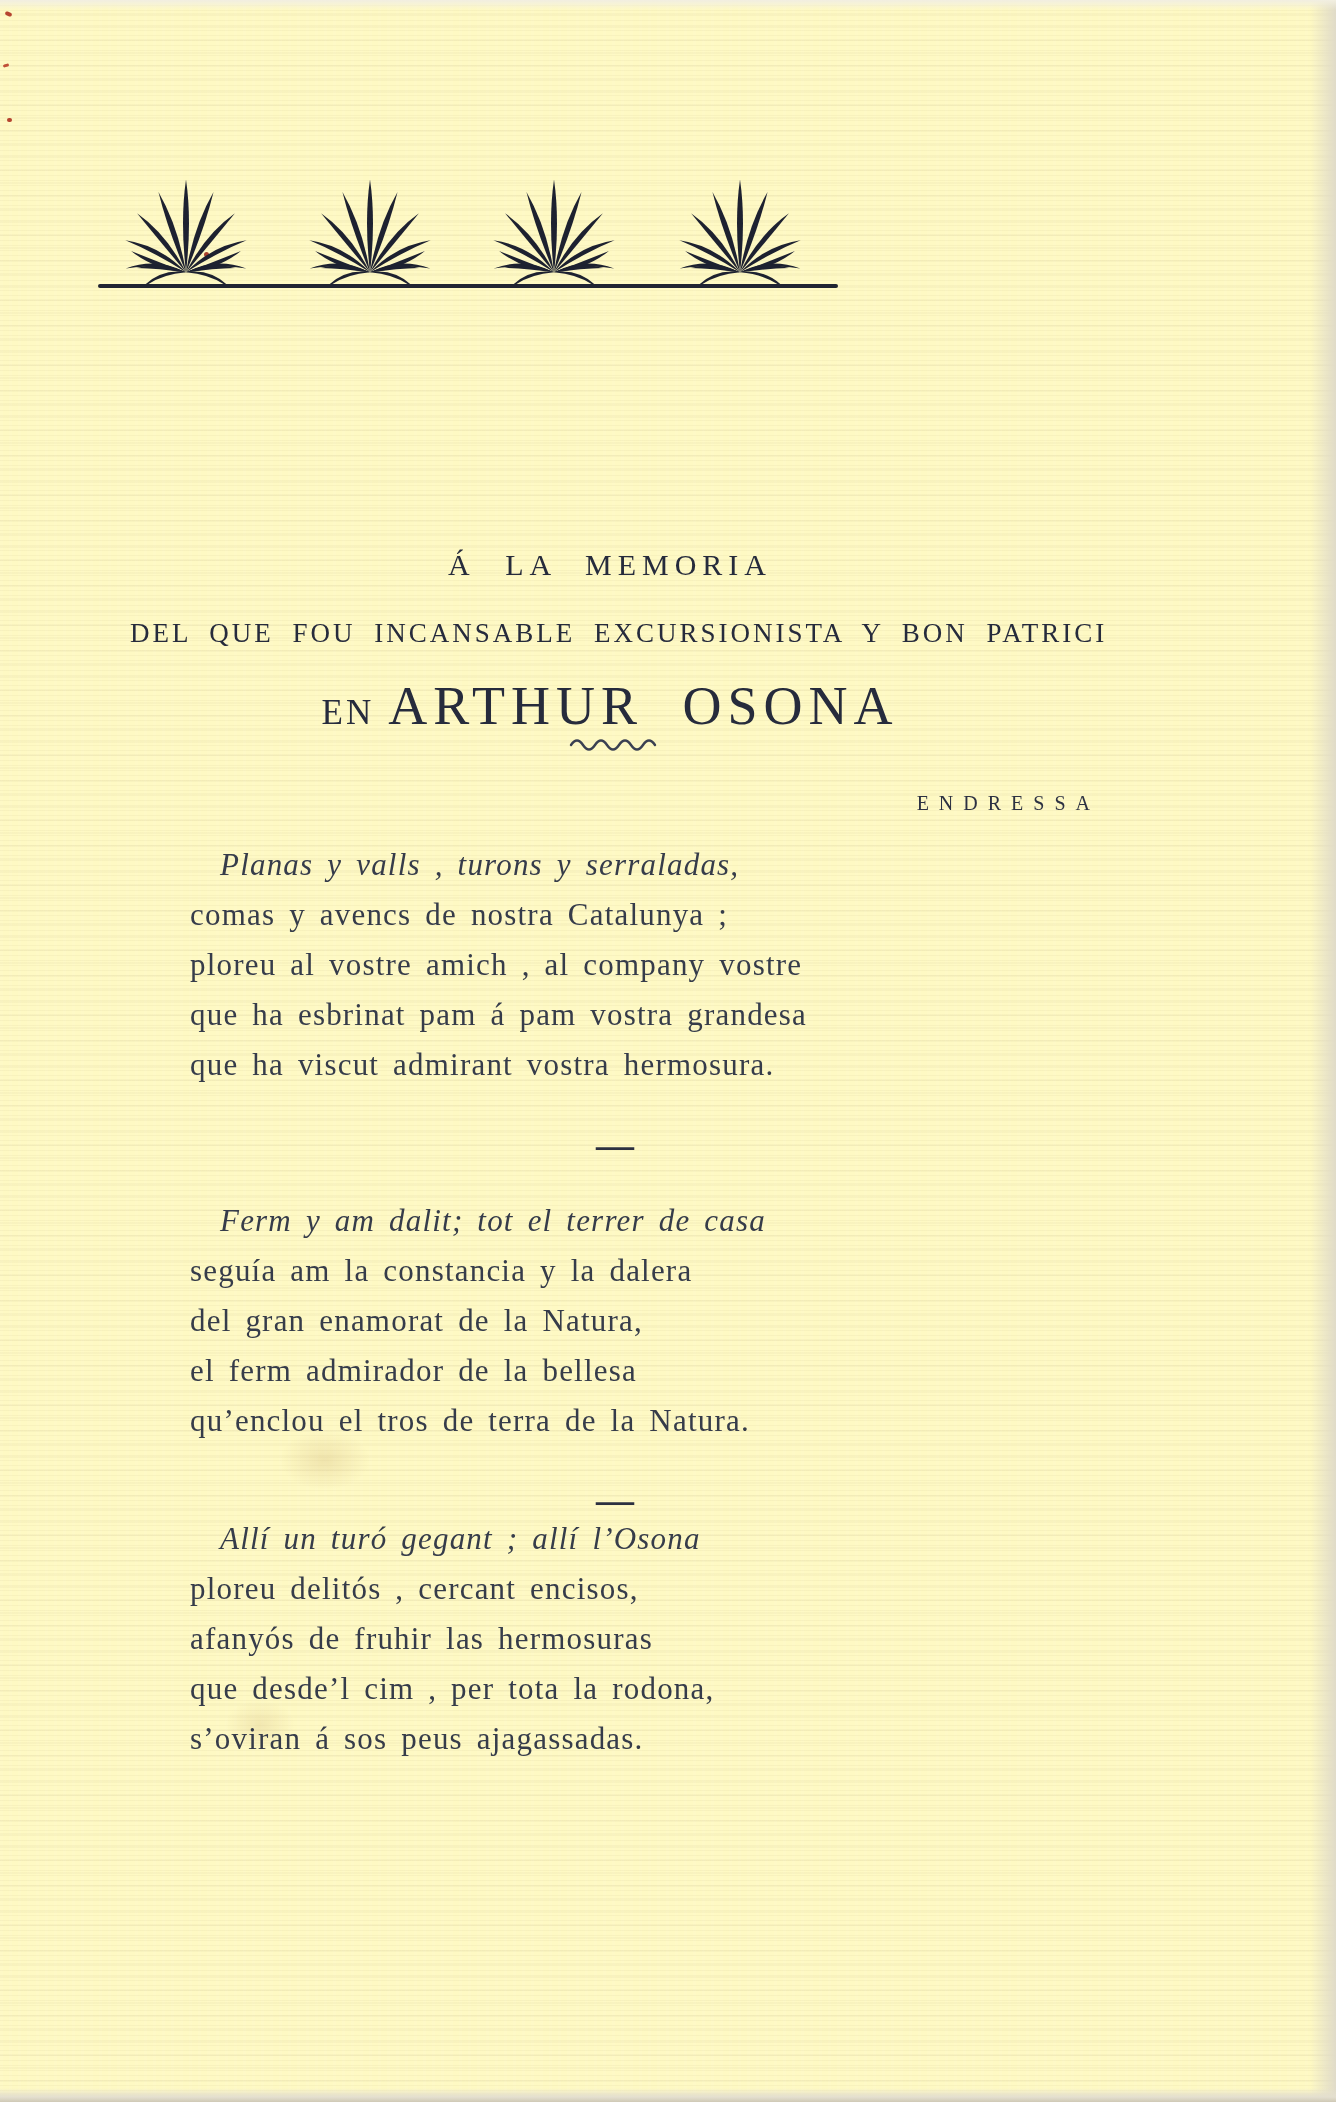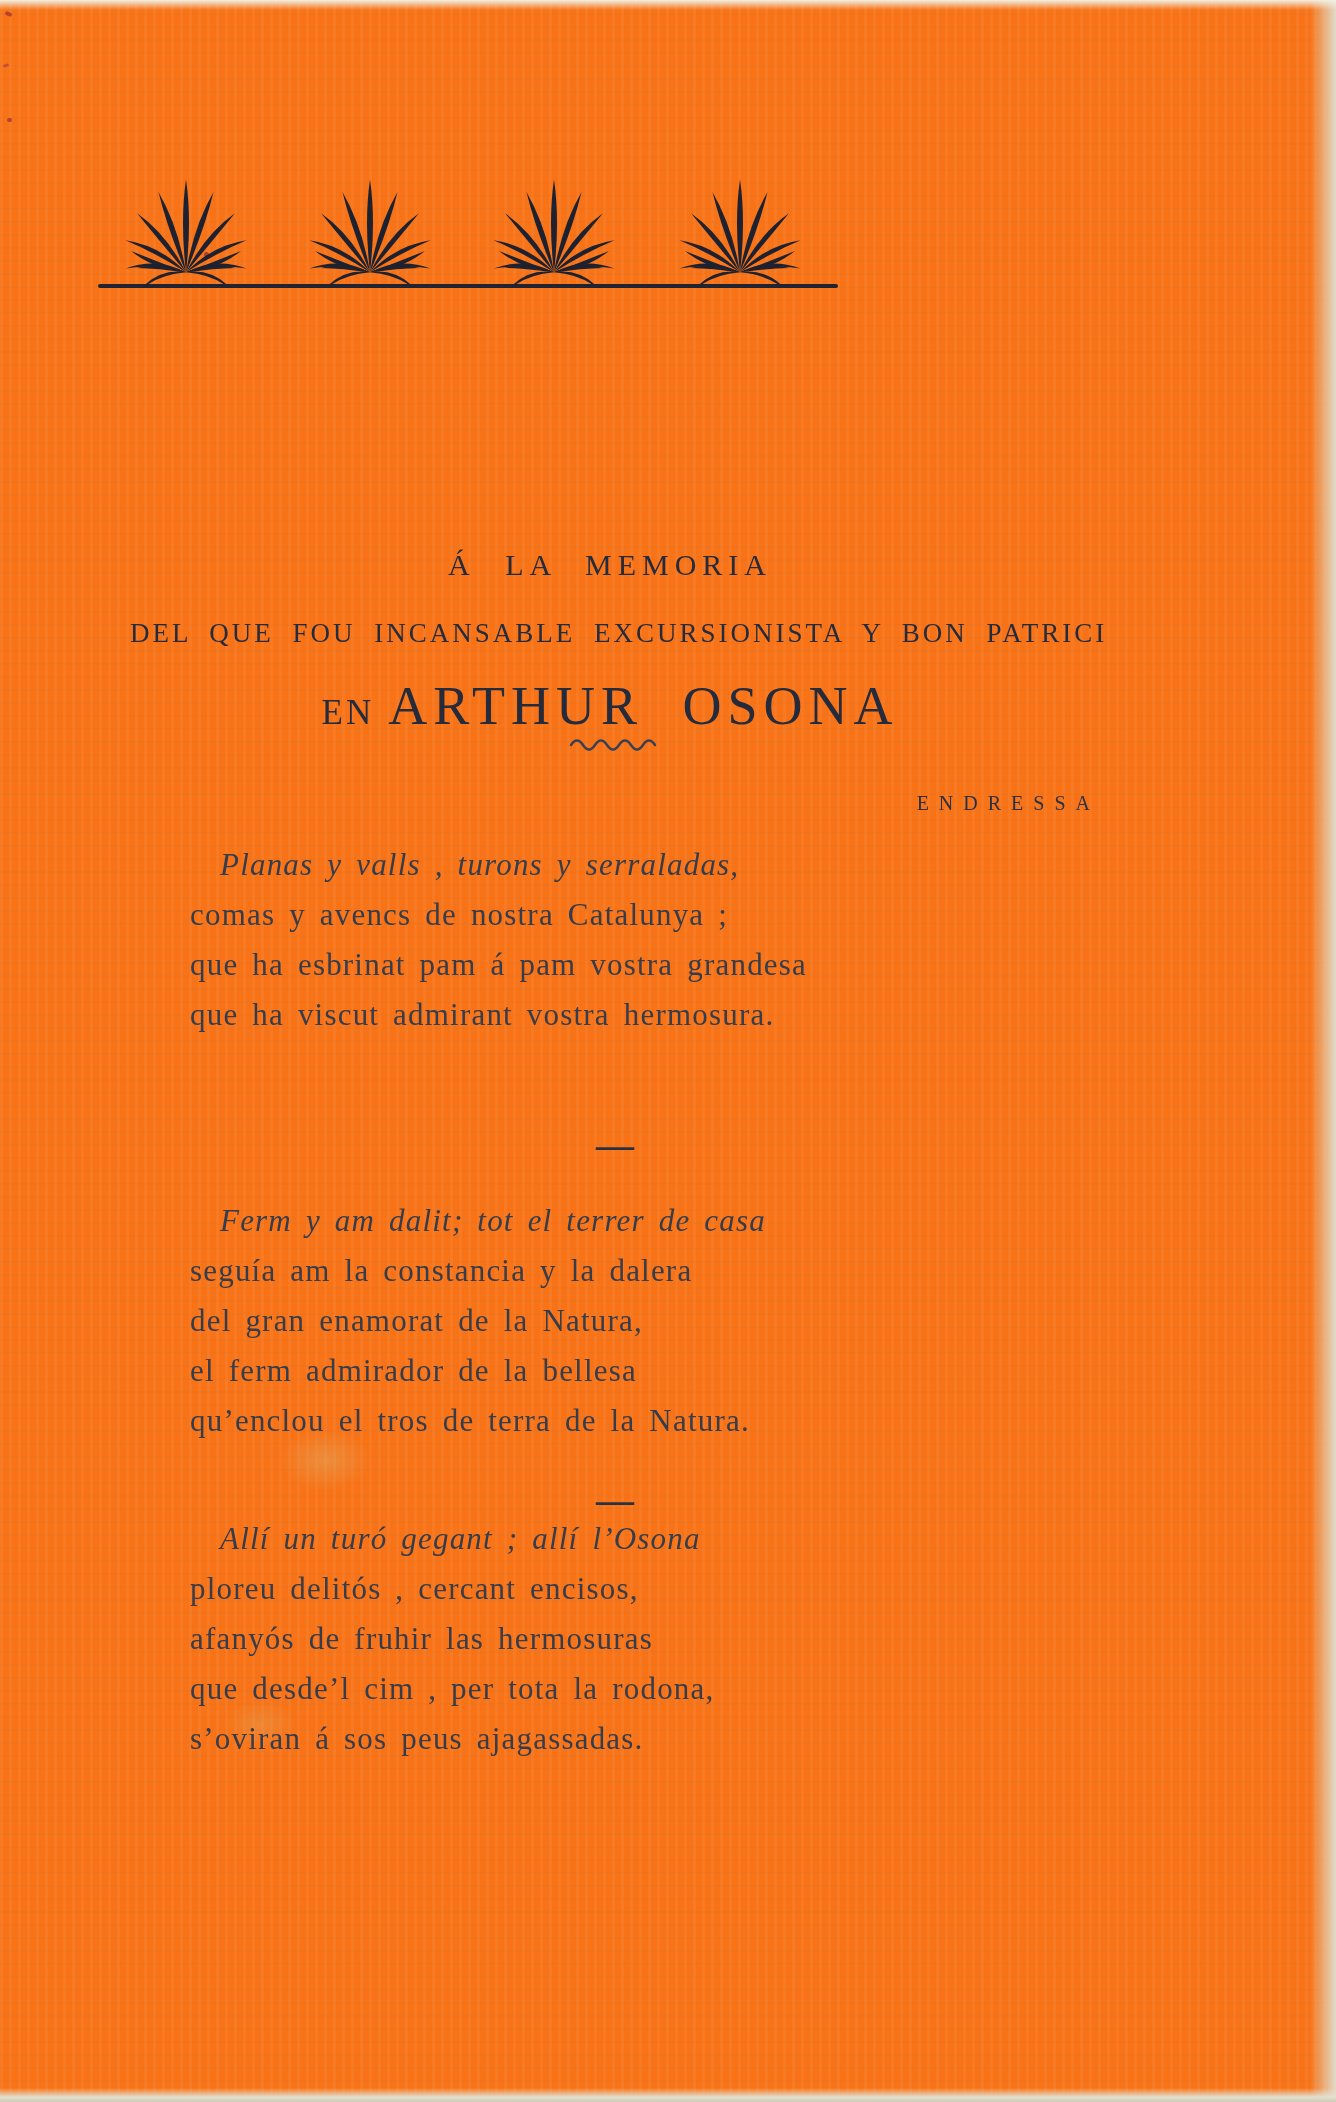--- a/index.html
+++ b/index.html
@@ -1,20 +1,20 @@
 <!DOCTYPE html>
 <html><head>
 <meta charset="utf-8">
 <style>
   html,body{margin:0;padding:0;background:#b9b3a2;}
   .page{
     position:relative;
     width:1336px;height:2102px;
     overflow:hidden;
-    background:#f97316;
+    background:#fef9c3;
     font-family:"Liberation Serif","DejaVu Serif",serif;
   }
   
   .page::before{
     content:"";position:absolute;inset:0;
     background:
       repeating-linear-gradient(180deg, rgba(166,146,106,0.07) 0 1px, rgba(0,0,0,0) 1px 5px),
       repeating-linear-gradient(180deg, rgba(120,100,70,0.045) 0 2px, rgba(0,0,0,0) 2px 13px),
       repeating-linear-gradient(90deg, rgba(255,255,255,0.05) 0 3px, rgba(0,0,0,0) 3px 9px);
     pointer-events:none;
@@ -178,20 +178,21 @@
     <svg viewBox="0 0 96 22">
         <path d="M4,12 q6,-9 12,0 t12,0 t12,0 t12,0 t12,0 t12,0 t12,0" fill="none" stroke="#3a4052" stroke-width="2.4" stroke-linecap="round"></path>
       </svg>
   </div>
 
   <div class="section-title">ENDRESSA</div>
 
   <div class="stanza stanza-1">
     <div class="poem-line indent">Planas y valls , turons y serraladas,</div>
     <div class="poem-line">comas y avencs de nostra Catalunya ;</div>
+    <div class="poem-line">ploreu al vostre amich , al company vostre</div>
     <div class="poem-line">que ha esbrinat pam á pam vostra grandesa</div>
     <div class="poem-line">que ha viscut admirant vostra hermosura.</div>
   </div>
 
   <div class="stanza-sep sep-1">—</div>
 
   <div class="stanza stanza-2">
     <div class="poem-line indent">Ferm y am dalit; tot el terrer de casa</div>
     <div class="poem-line">seguía am la constancia y la dalera</div>
     <div class="poem-line">del gran enamorat de la Natura,</div>

